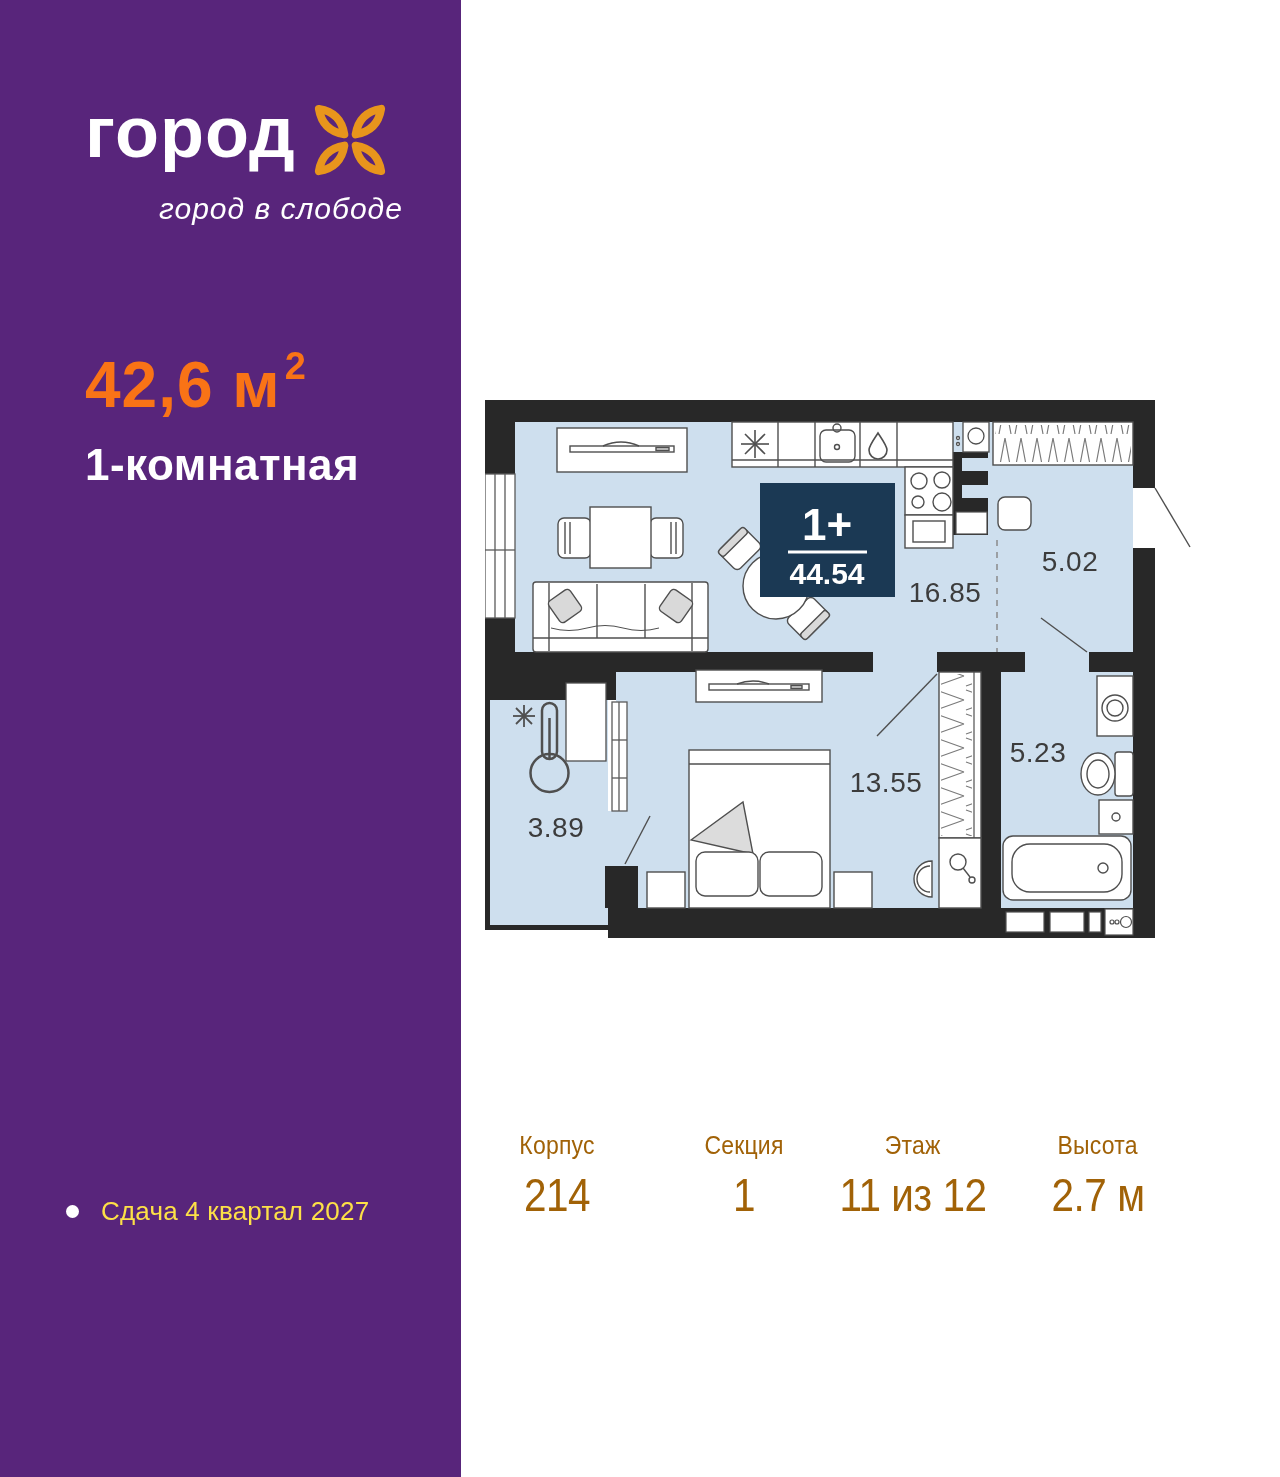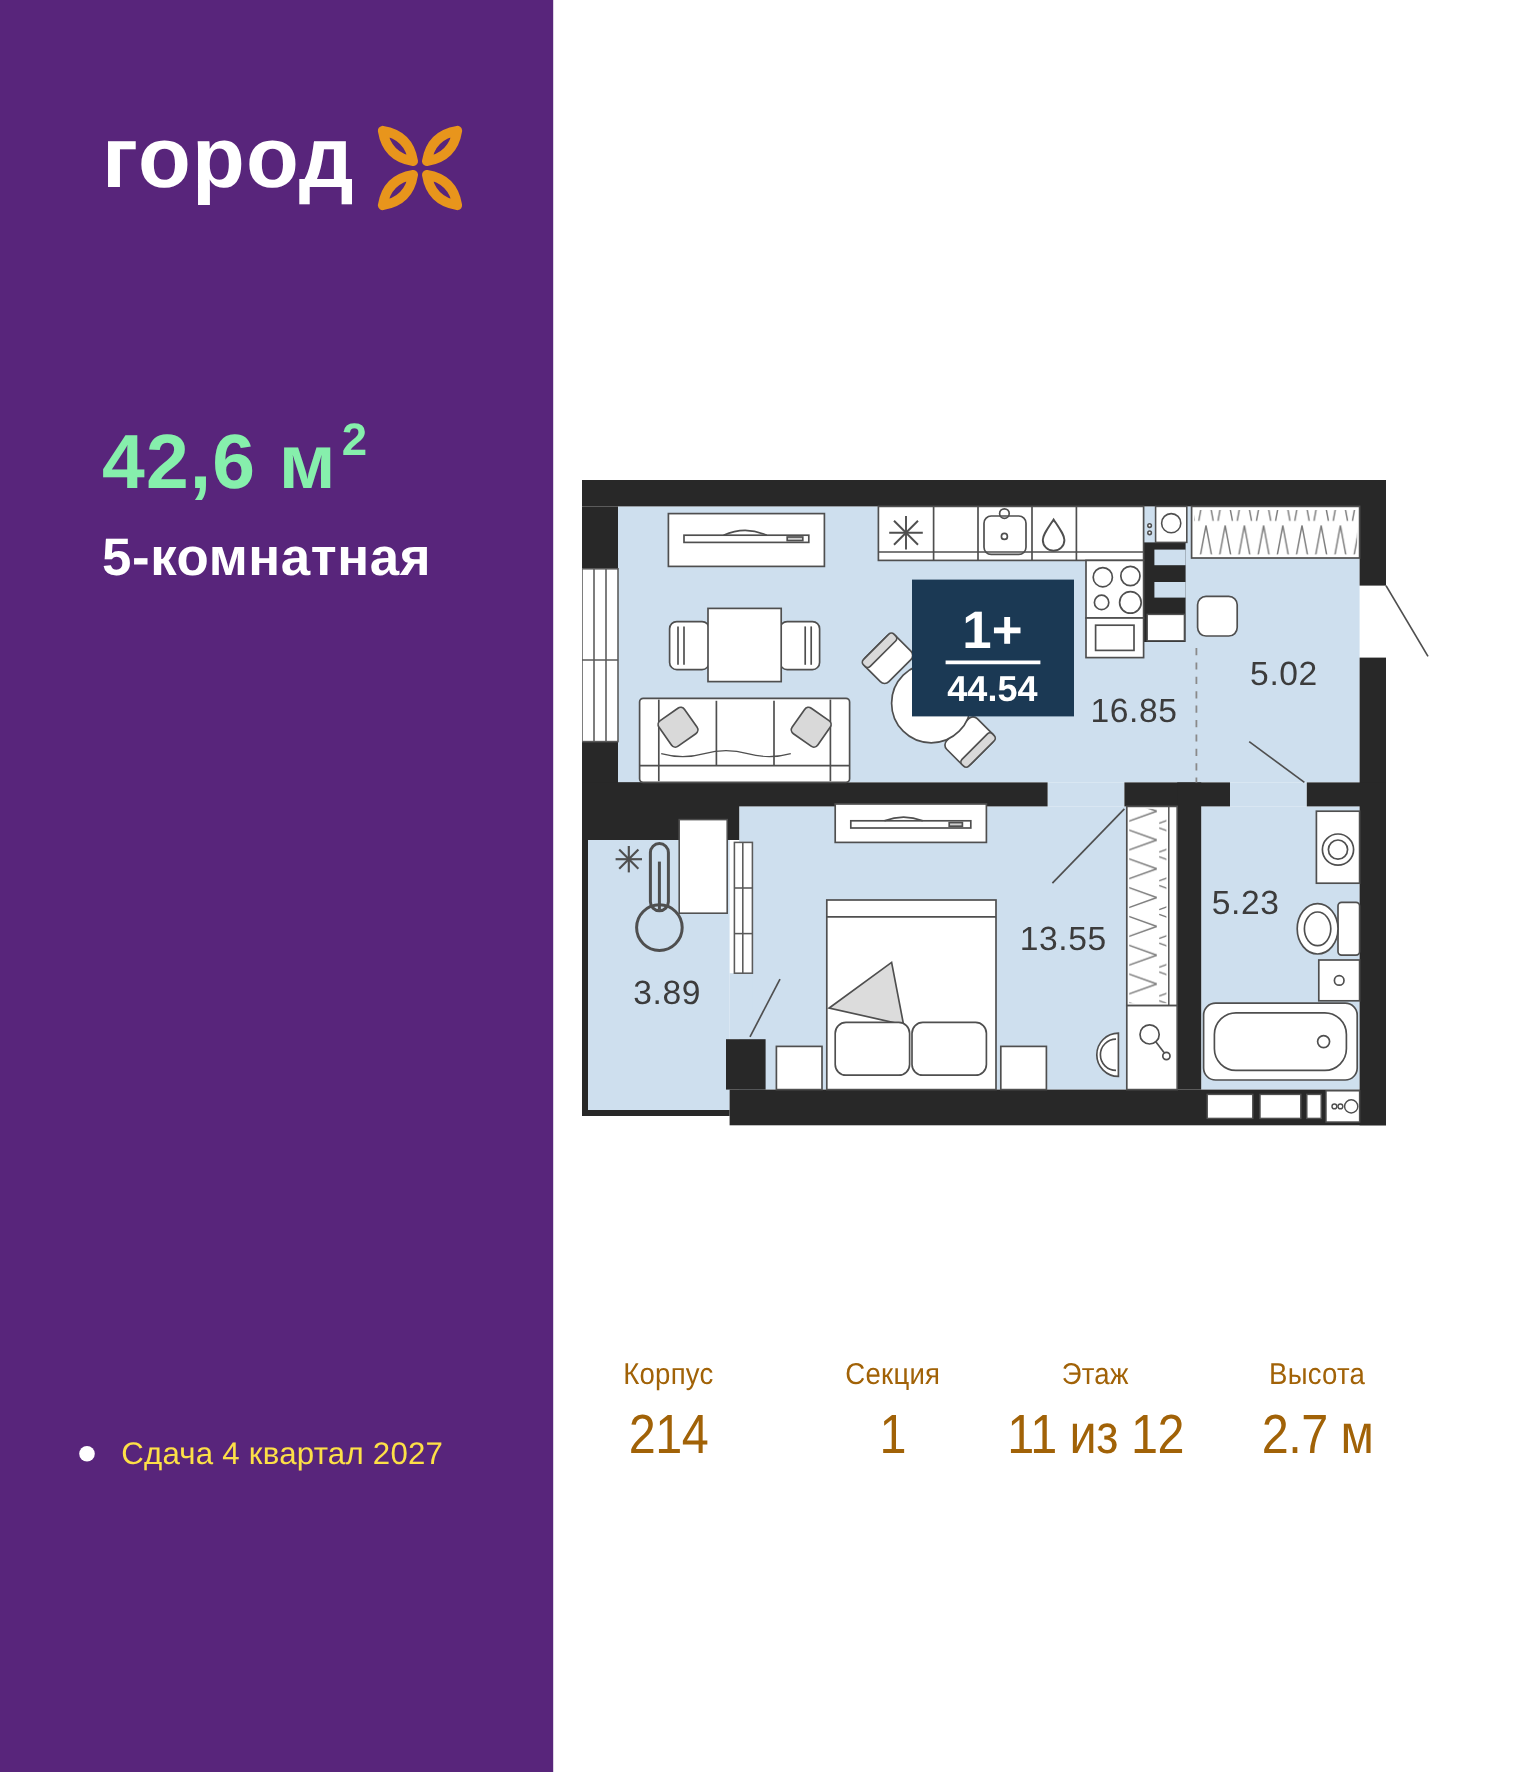--- a/index.html
+++ b/index.html
@@ -7,21 +7,21 @@
     width:1280px;height:1477px;position:relative;overflow:hidden;
     background:#ffffff;font-family:"Liberation Sans", sans-serif;
   }
   
   .sidebar{position:absolute;left:0;top:0;width:461px;height:1477px;background:#58257B;}
   .logo{position:absolute;left:85px;top:96px;}
   .logo-row{display:flex;align-items:flex-start;}
   .brand-name{color:#fff;font-size:72px;font-weight:700;line-height:1;letter-spacing:1px;}
   .logo-flower{margin-left:8px;margin-top:-2px;}
   .tagline{color:#fff;font-style:italic;font-size:30px;margin-left:74px;margin-top:2px;letter-spacing:1px;white-space:nowrap;}
-  .area-line{position:absolute;left:85px;top:348px;color:#86efac;font-size:64px;font-weight:700;letter-spacing:1px;text-align:right;}
+  .area-line{position:absolute;left:85px;top:348px;color:#f97316;font-size:64px;font-weight:700;letter-spacing:1px;text-align:right;}
   .area-sup{font-size:38px;position:relative;top:-28px;margin-left:4px;}
   .rooms-line{position:absolute;left:85px;top:440px;color:#fff;font-size:44px;font-weight:700;letter-spacing:0.5px;}
   .features{position:absolute;left:66px;top:1196px;}
   .feature{display:flex;align-items:center;margin-bottom:21px;}
   .feature .dot{width:13px;height:13px;border-radius:50%;background:#fff;margin-right:22px;flex:none;}
   .feature .txt{color:#fde047;font-size:26px;letter-spacing:0.2px;white-space:nowrap;}
   
   .plan-wrap{position:absolute;left:485px;top:400px;width:710px;height:538px;}
   svg{font-family:"Liberation Sans", sans-serif;}
   .room-label{font-size:28px;fill:#3C3C3C;letter-spacing:0.5px;}
@@ -43,26 +43,27 @@
         <svg width="92" height="92" viewBox="0 0 92 92">
           <g transform="translate(46,46)" stroke="#E8951C" stroke-width="8" fill="none" stroke-linejoin="round">
             <path transform="rotate(45)" d="M8,0 Q26,-13 44,0 Q26,13 8,0 Z"></path>
             <path transform="rotate(135)" d="M8,0 Q26,-13 44,0 Q26,13 8,0 Z"></path>
             <path transform="rotate(225)" d="M8,0 Q26,-13 44,0 Q26,13 8,0 Z"></path>
             <path transform="rotate(315)" d="M8,0 Q26,-13 44,0 Q26,13 8,0 Z"></path>
           </g>
         </svg>
       </span>
     </div>
+    <div class="tagline">город в слободе</div>
   </div>
 
   <div class="area-line">
     <span>42,6</span>&nbsp;<span>м</span><span class="area-sup">2</span>
   </div>
-  <div class="rooms-line">5-комнатная</div>
+  <div class="rooms-line">1-комнатная</div>
 
   <div class="features">
     <div class="feature">
       <span class="dot"></span>
       <span class="txt">Сдача 4 квартал 2027</span>
     </div>
   </div>
 </aside>
 
 <div class="plan-wrap">

